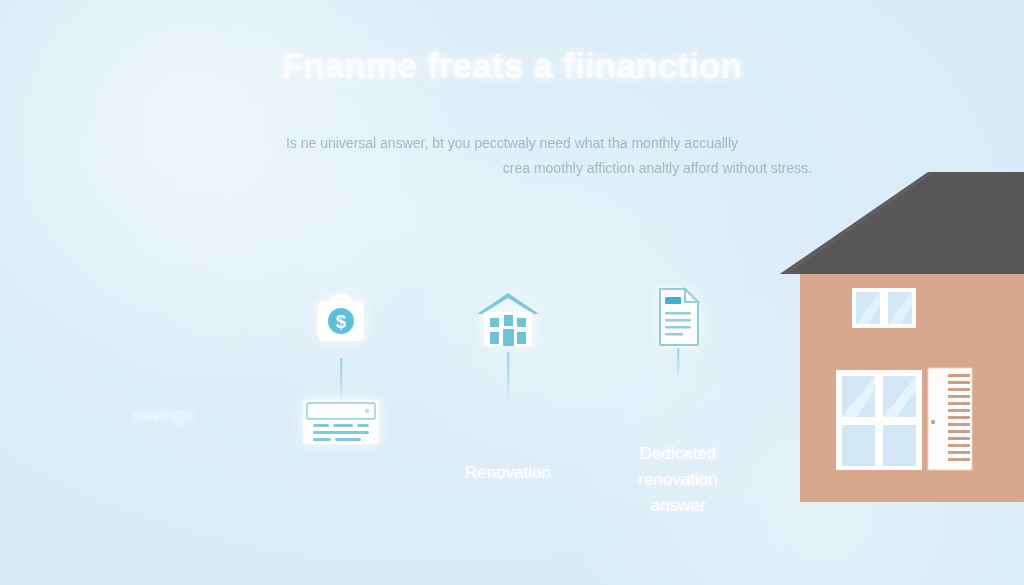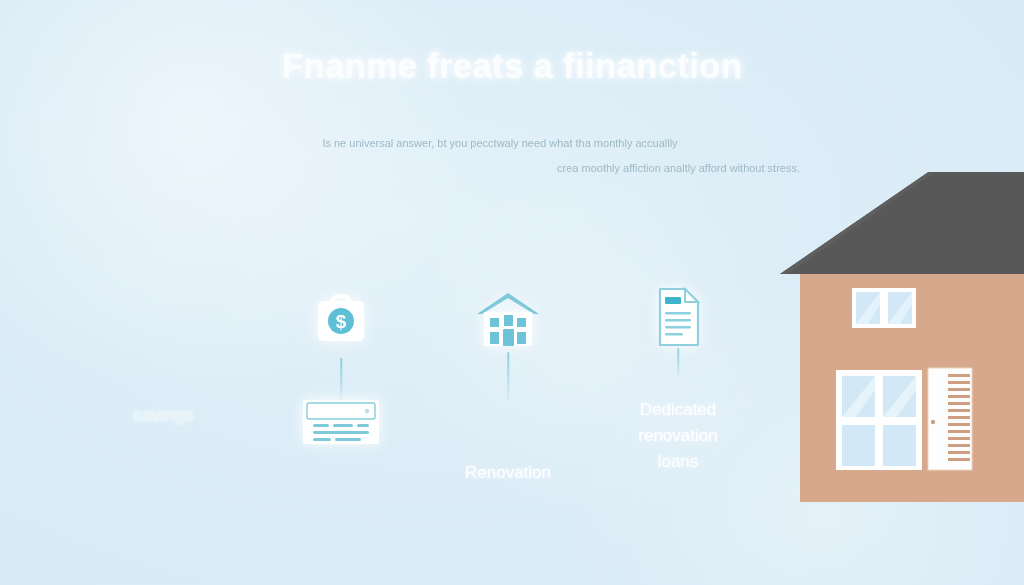--- a/index.html
+++ b/index.html
@@ -56,24 +56,24 @@
     font-weight: bold;
     letter-spacing: 0.2px;
     color: #fbfdfe;
     text-shadow: 0 0 6px rgba(255,255,255,0.85), 0 0 14px rgba(255,255,255,0.45);
     filter: blur(0.45px);
     white-space: nowrap;
   }
 
   .subhead {
     position: absolute;
-    left: 200px; top: 131px;
+    left: 212px; top: 131px;
     width: 600px;
     text-align: center;
-    font-size: 11px;
+    font-size: 14px;
     line-height: 25px;
     color: #9fb9c6;
     filter: blur(0.5px);
   }
   .subhead .l2 {
     display: block;
     text-align: right;
   }
 
   
@@ -155,21 +155,21 @@
   
   #col-loans {
     left: 598px; top: 285px;
     width: 160px;
   }
   #col-loans .connector {
     top: 63px;
     height: 28px;
   }
   #col-loans .label {
-    margin-top: 48px;
+    margin-top: 92px;
   }
 
   
   .glyph {
     display: block;
     margin: 0 auto;
     filter: drop-shadow(0 0 7px rgba(255,255,255,0.9));
   }
 
   
@@ -299,17 +299,17 @@
           <rect x="16" y="34" width="26" height="2.6" rx="1.3"></rect>
           <rect x="16" y="41" width="26" height="2.6" rx="1.3"></rect>
           <rect x="16" y="48" width="18" height="2.6" rx="1.3"></rect>
         </g>
       </svg>
       <div class="connector"></div>
     </div>
     <div class="label wrap">
       <div>Dedicated</div>
       <div>renovation</div>
-      <div>loans</div>
+      <div>answer</div>
     </div>
   </div>
 
 </div>
 
 </body></html>

